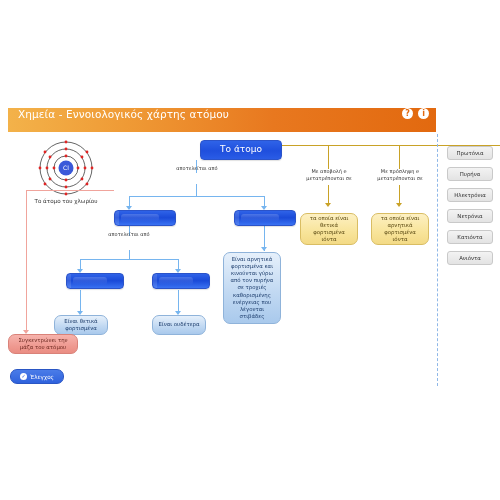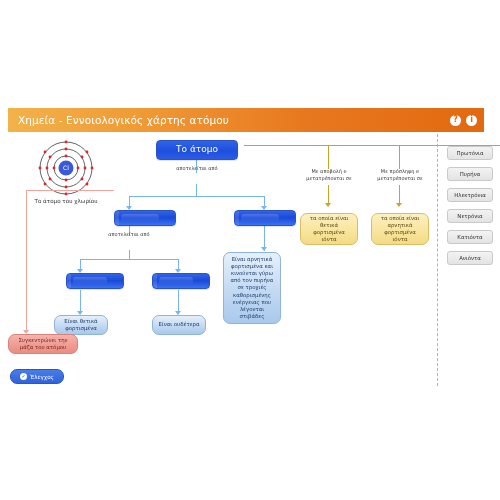--- a/index.html
+++ b/index.html
@@ -5,23 +5,23 @@
   html,body{margin:0;padding:0;}
   body{
     width:500px;height:500px;overflow:hidden;
     background:#ffffff;
     font-family:"DejaVu Sans","Liberation Sans",sans-serif;
   }
   #app{position:relative;width:500px;height:500px;background:#fff;}
 
   
   .header{
-    position:absolute;left:8px;top:108px;width:476px;height:24px;
+    position:absolute;left:8px;top:108px;width:428px;height:24px;
     background:linear-gradient(90deg,#f3b24a 0%,#ef9a35 28%,#e8781f 62%,#e2690f 100%);
-    display:flex;align-items:center;
+    display:flex;align-items:flex-start;
   }
   .header-title{
     color:#ffffff;font-size:10.5px;letter-spacing:.1px;
     margin-left:10px;white-space:nowrap;
   }
   .header-icons{margin-left:auto;margin-right:7px;display:flex;gap:5px;align-items:center;}
   .hicon{
     width:11px;height:11px;border-radius:50%;background:#ffffff;color:#e2690f;
     font-size:8px;font-weight:bold;display:flex;align-items:center;justify-content:center;
     line-height:1;cursor:pointer;
@@ -44,21 +44,21 @@
 
   
   .node{
     position:absolute;box-sizing:border-box;
     display:flex;align-items:center;justify-content:center;text-align:center;
     font-size:5.4px;line-height:1.32;
   }
   .node-main{
     background:linear-gradient(180deg,#2f63e8 0%,#1f4fdd 55%,#2a5ce6 100%);
     border:1px solid #2b53c9;border-radius:4px;color:#fff;
-    font-size:9px;box-shadow:0 1px 1px rgba(0,0,0,.12);
+    font-size:9px;box-shadow:0 1px 1px rgba(0,0,0,.12);margin-left:44px;
   }
   .node-blank{
     background:linear-gradient(180deg,#2f63e8 0%,#1a4ad8 48%,#3a72f2 100%);
     border:1px solid #2b53c9;border-radius:4px;
     box-shadow:inset 14px 0 0 -10px rgba(255,255,255,.12),0 1px 1px rgba(0,0,0,.12);
   }
   .node-blank::after{
     content:"";position:absolute;left:6px;top:3px;right:16px;bottom:3px;
     background:linear-gradient(180deg,rgba(255,255,255,.18),rgba(255,255,255,0));
     border-radius:3px;

